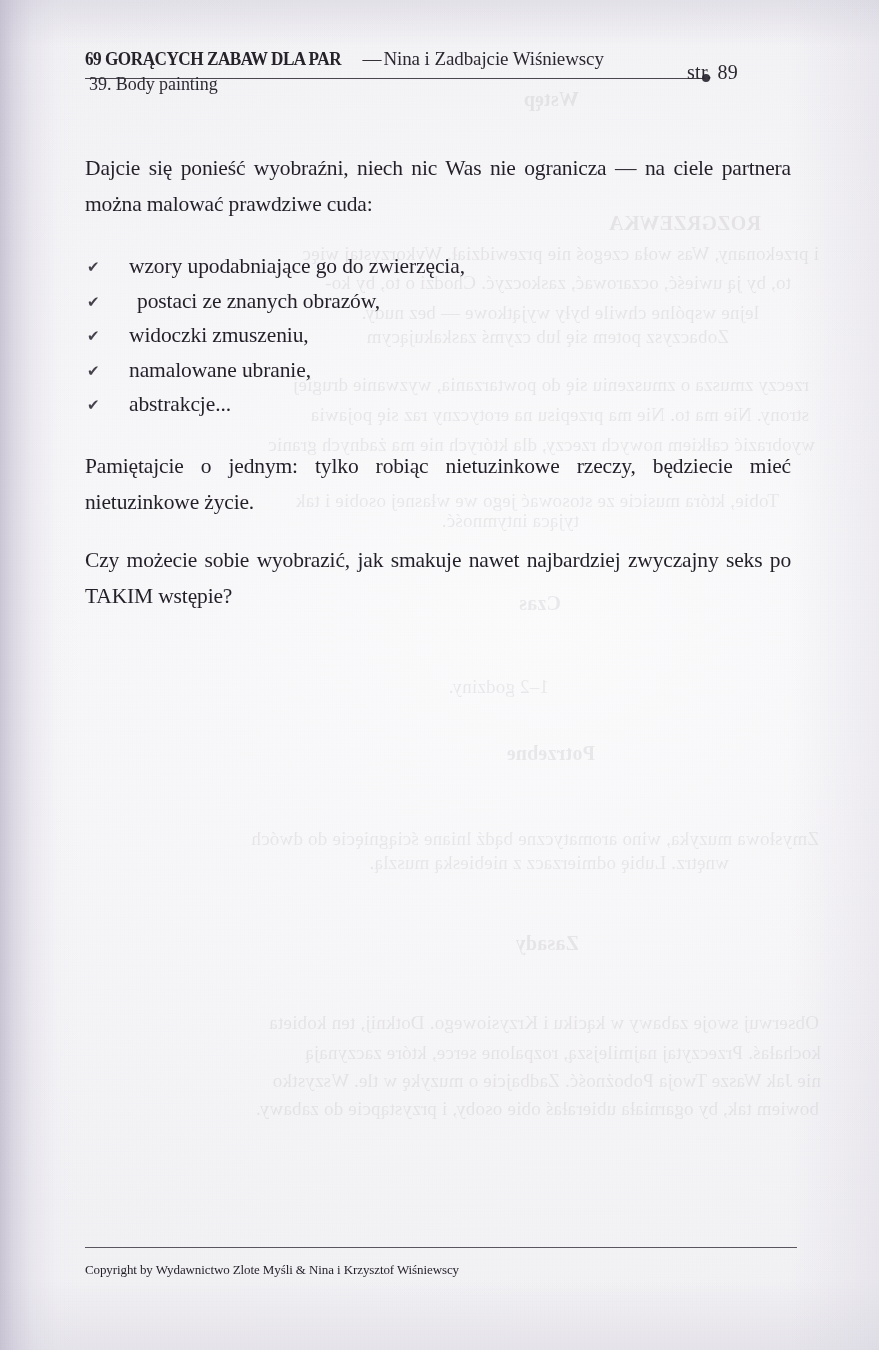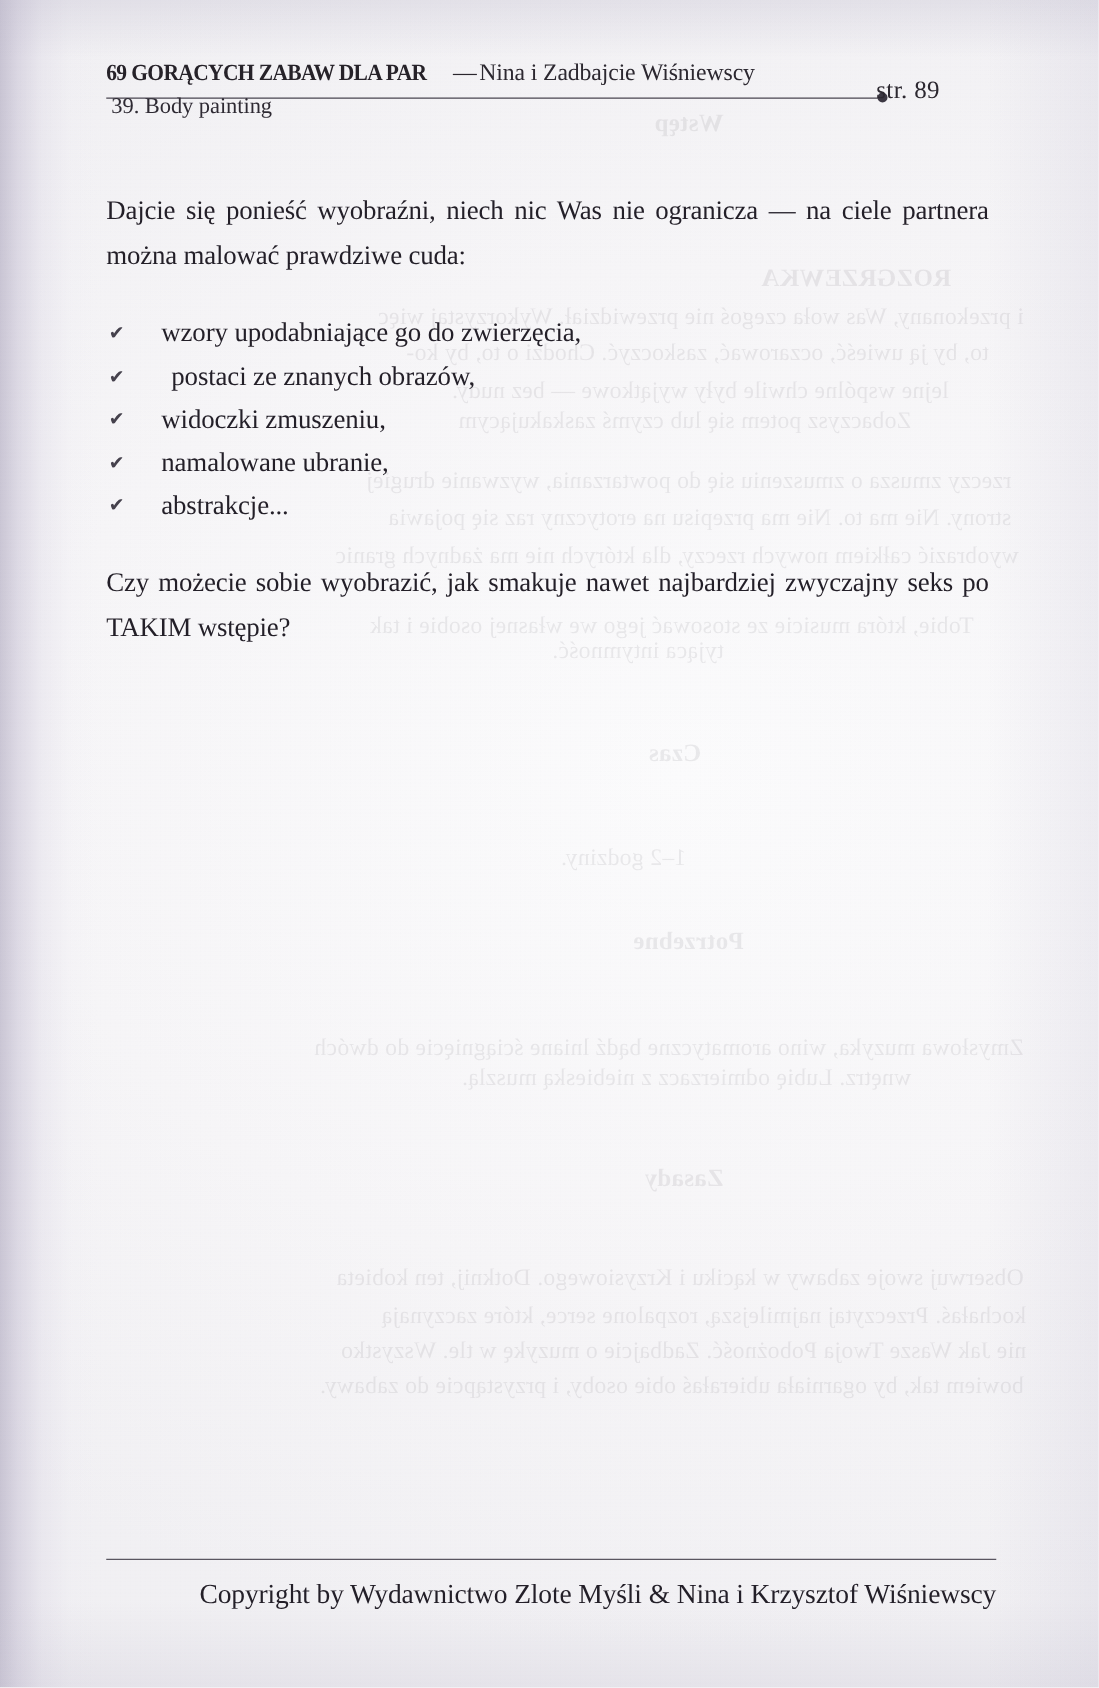--- a/index.html
+++ b/index.html
@@ -128,21 +128,21 @@
     top: 74px;
     left: 617px;
     width: 8px;
     height: 8px;
     border-radius: 50%;
     background: #3b3742;
   }
   .page-label {
     position: absolute;
     top: 61px;
-    left: 616px;
+    left: 602px;
     font-size: 20px;
     color: #2c2830;
     letter-spacing: 0.3px;
     white-space: nowrap;
   }
 
   .section-line {
     position: absolute;
     top: 74px;
     left: 4px;
@@ -202,22 +202,22 @@
     top: 1247px;
     width: 712px;
     height: 1px;
     background: #5a5660;
   }
   .copyright {
     position: absolute;
     left: 0;
     top: 1262px;
     width: 712px;
-    text-align: right;
-    font-size: 22px;
+    text-align: left;
+    font-size: 13px;
     color: #231f28;
     letter-spacing: -0.1px;
   }
 
   
   .grain {
     position: absolute;
     inset: 0;
     pointer-events: none;
     opacity: 0.5;
@@ -292,20 +292,21 @@
         <li>
           <span class="tick">✔</span>
           <span>namalowane ubranie,</span>
         </li>
         <li>
           <span class="tick">✔</span>
           <span>abstrakcje...</span>
         </li>
       </ul>
 
+      <p class="para tight">Pamiętajcie o jednym: tylko robiąc nietuzinkowe rzeczy, będziecie mieć nietuzinkowe życie.</p>
       <p class="para last">Czy możecie sobie wyobrazić, jak smakuje nawet najbardziej zwyczajny seks po TAKIM wstępie?</p>
 
     </div>
 
     <div class="foot-rule"></div>
     <div class="copyright">Copyright by Wydawnictwo Zlote Myśli &amp; Nina i Krzysztof Wiśniewscy</div>
 
   </div>
 
   <div class="grain"></div>

